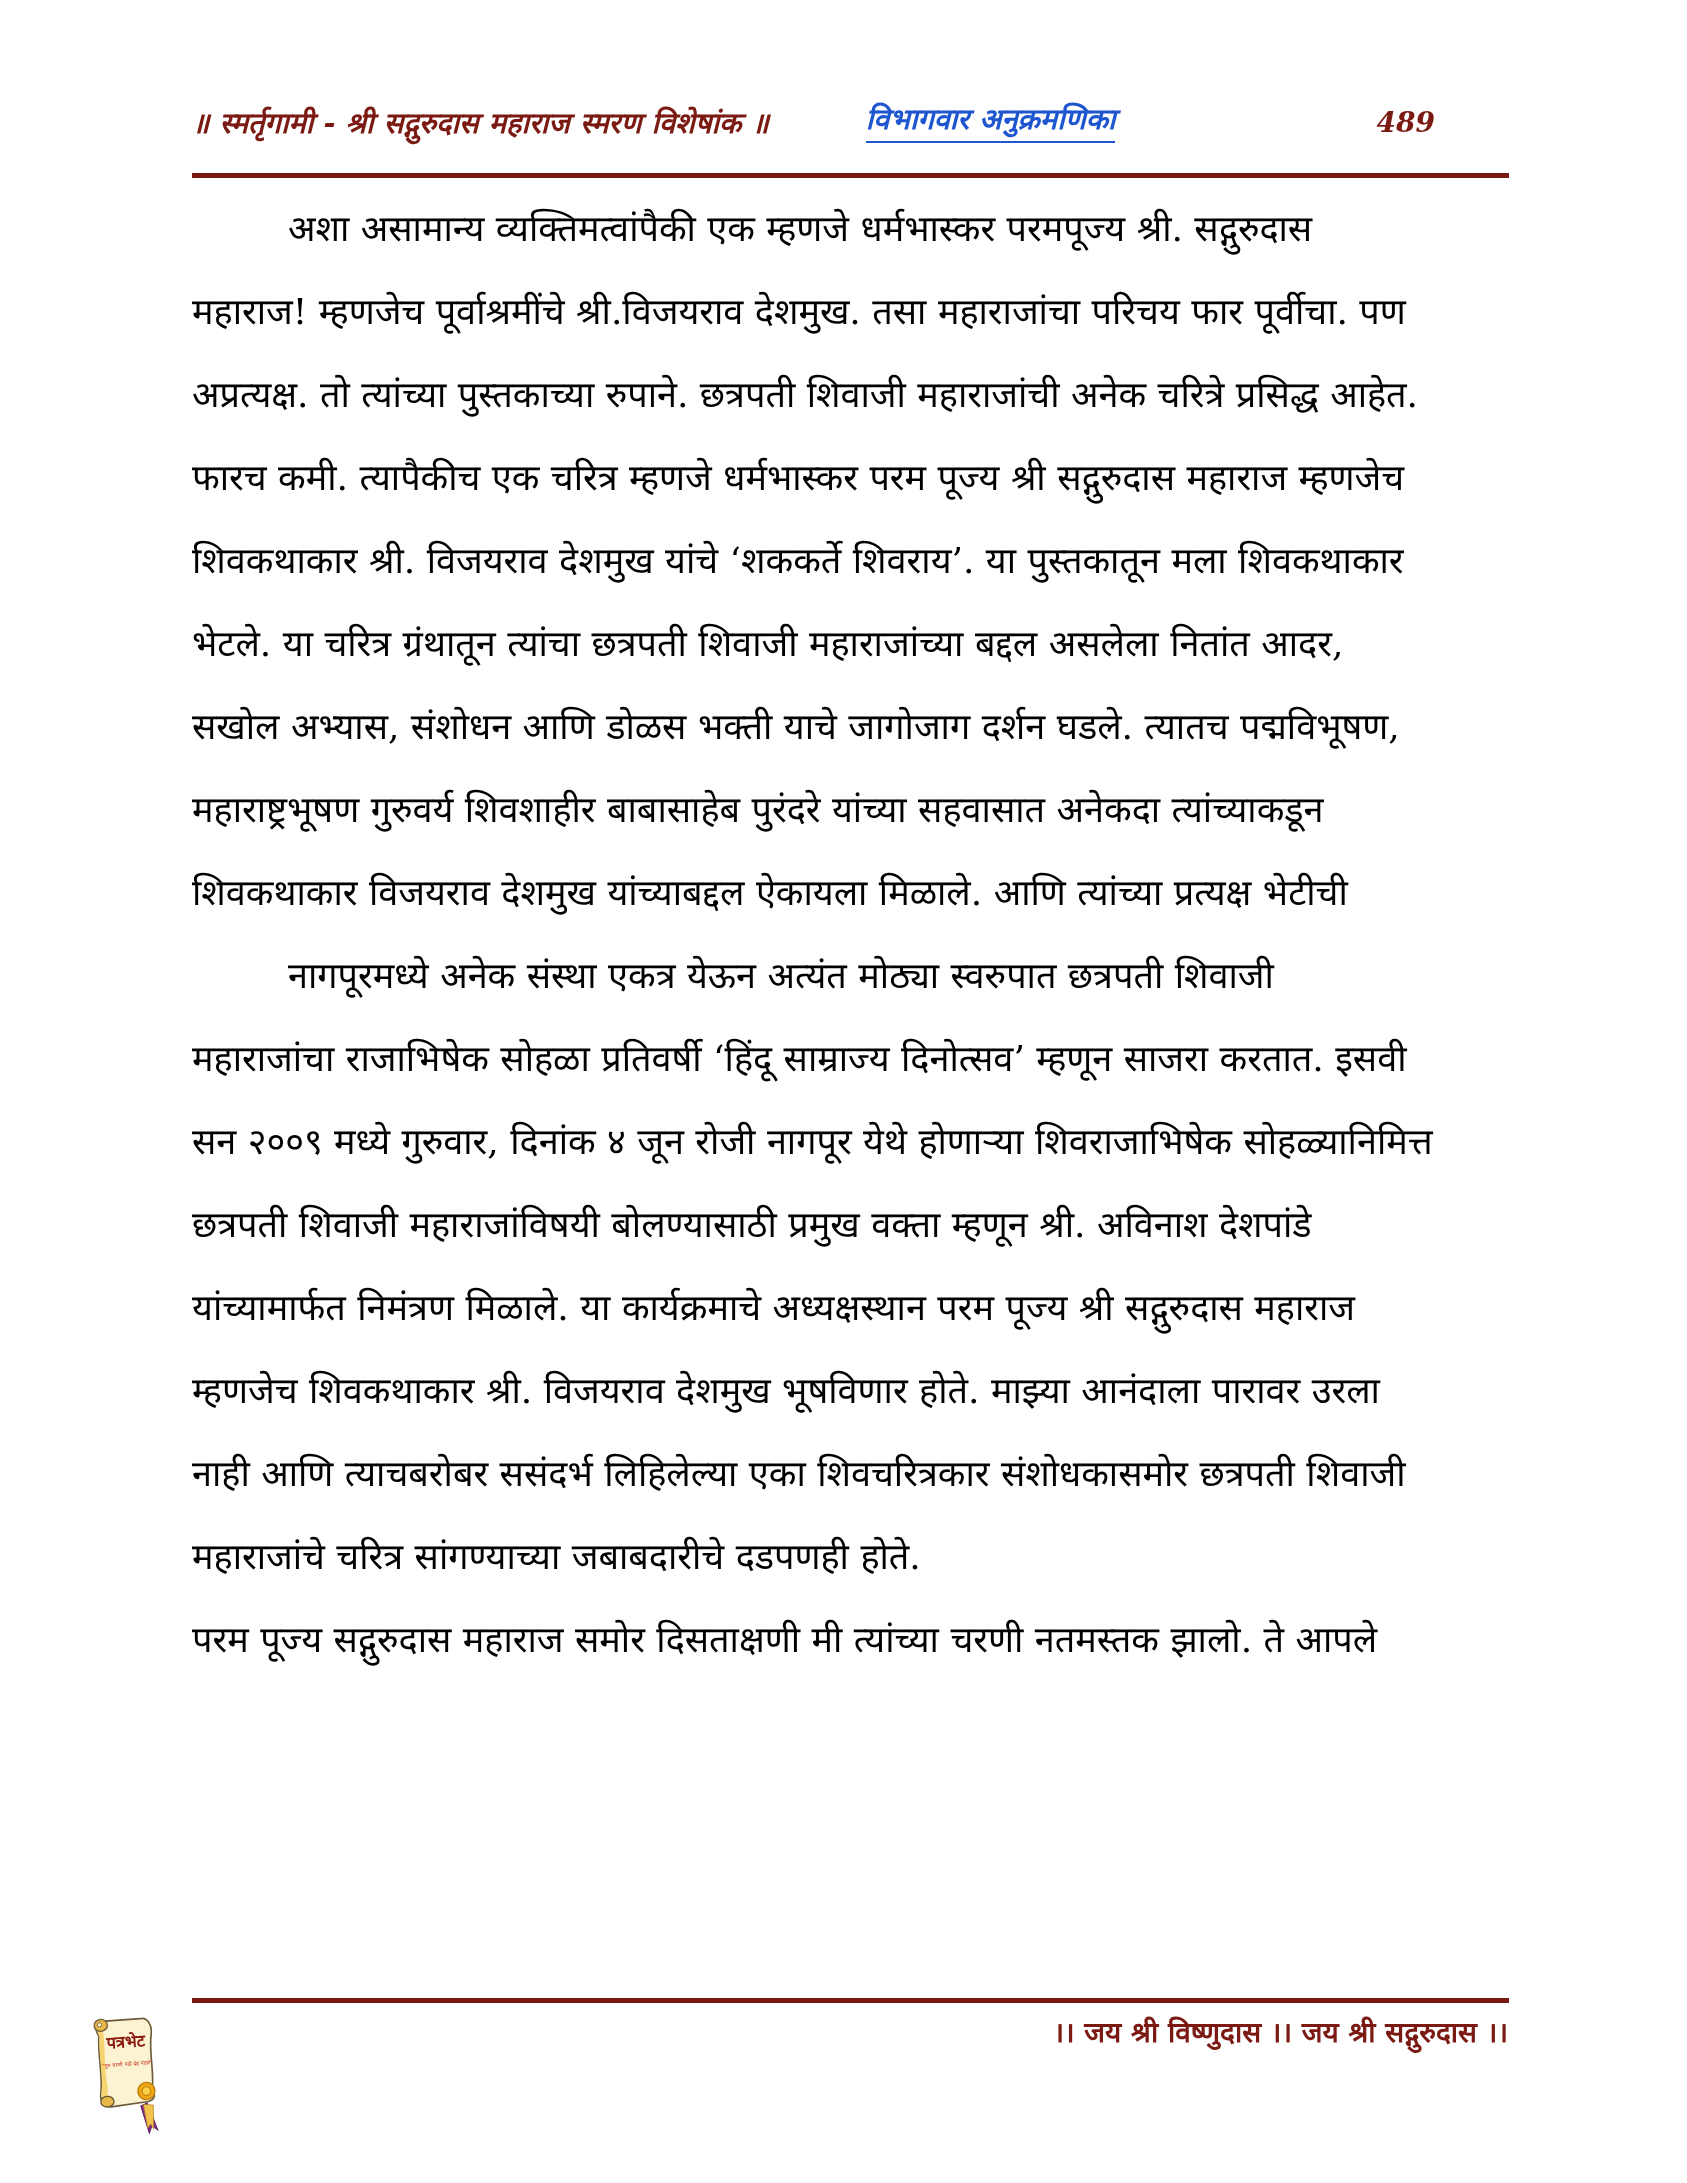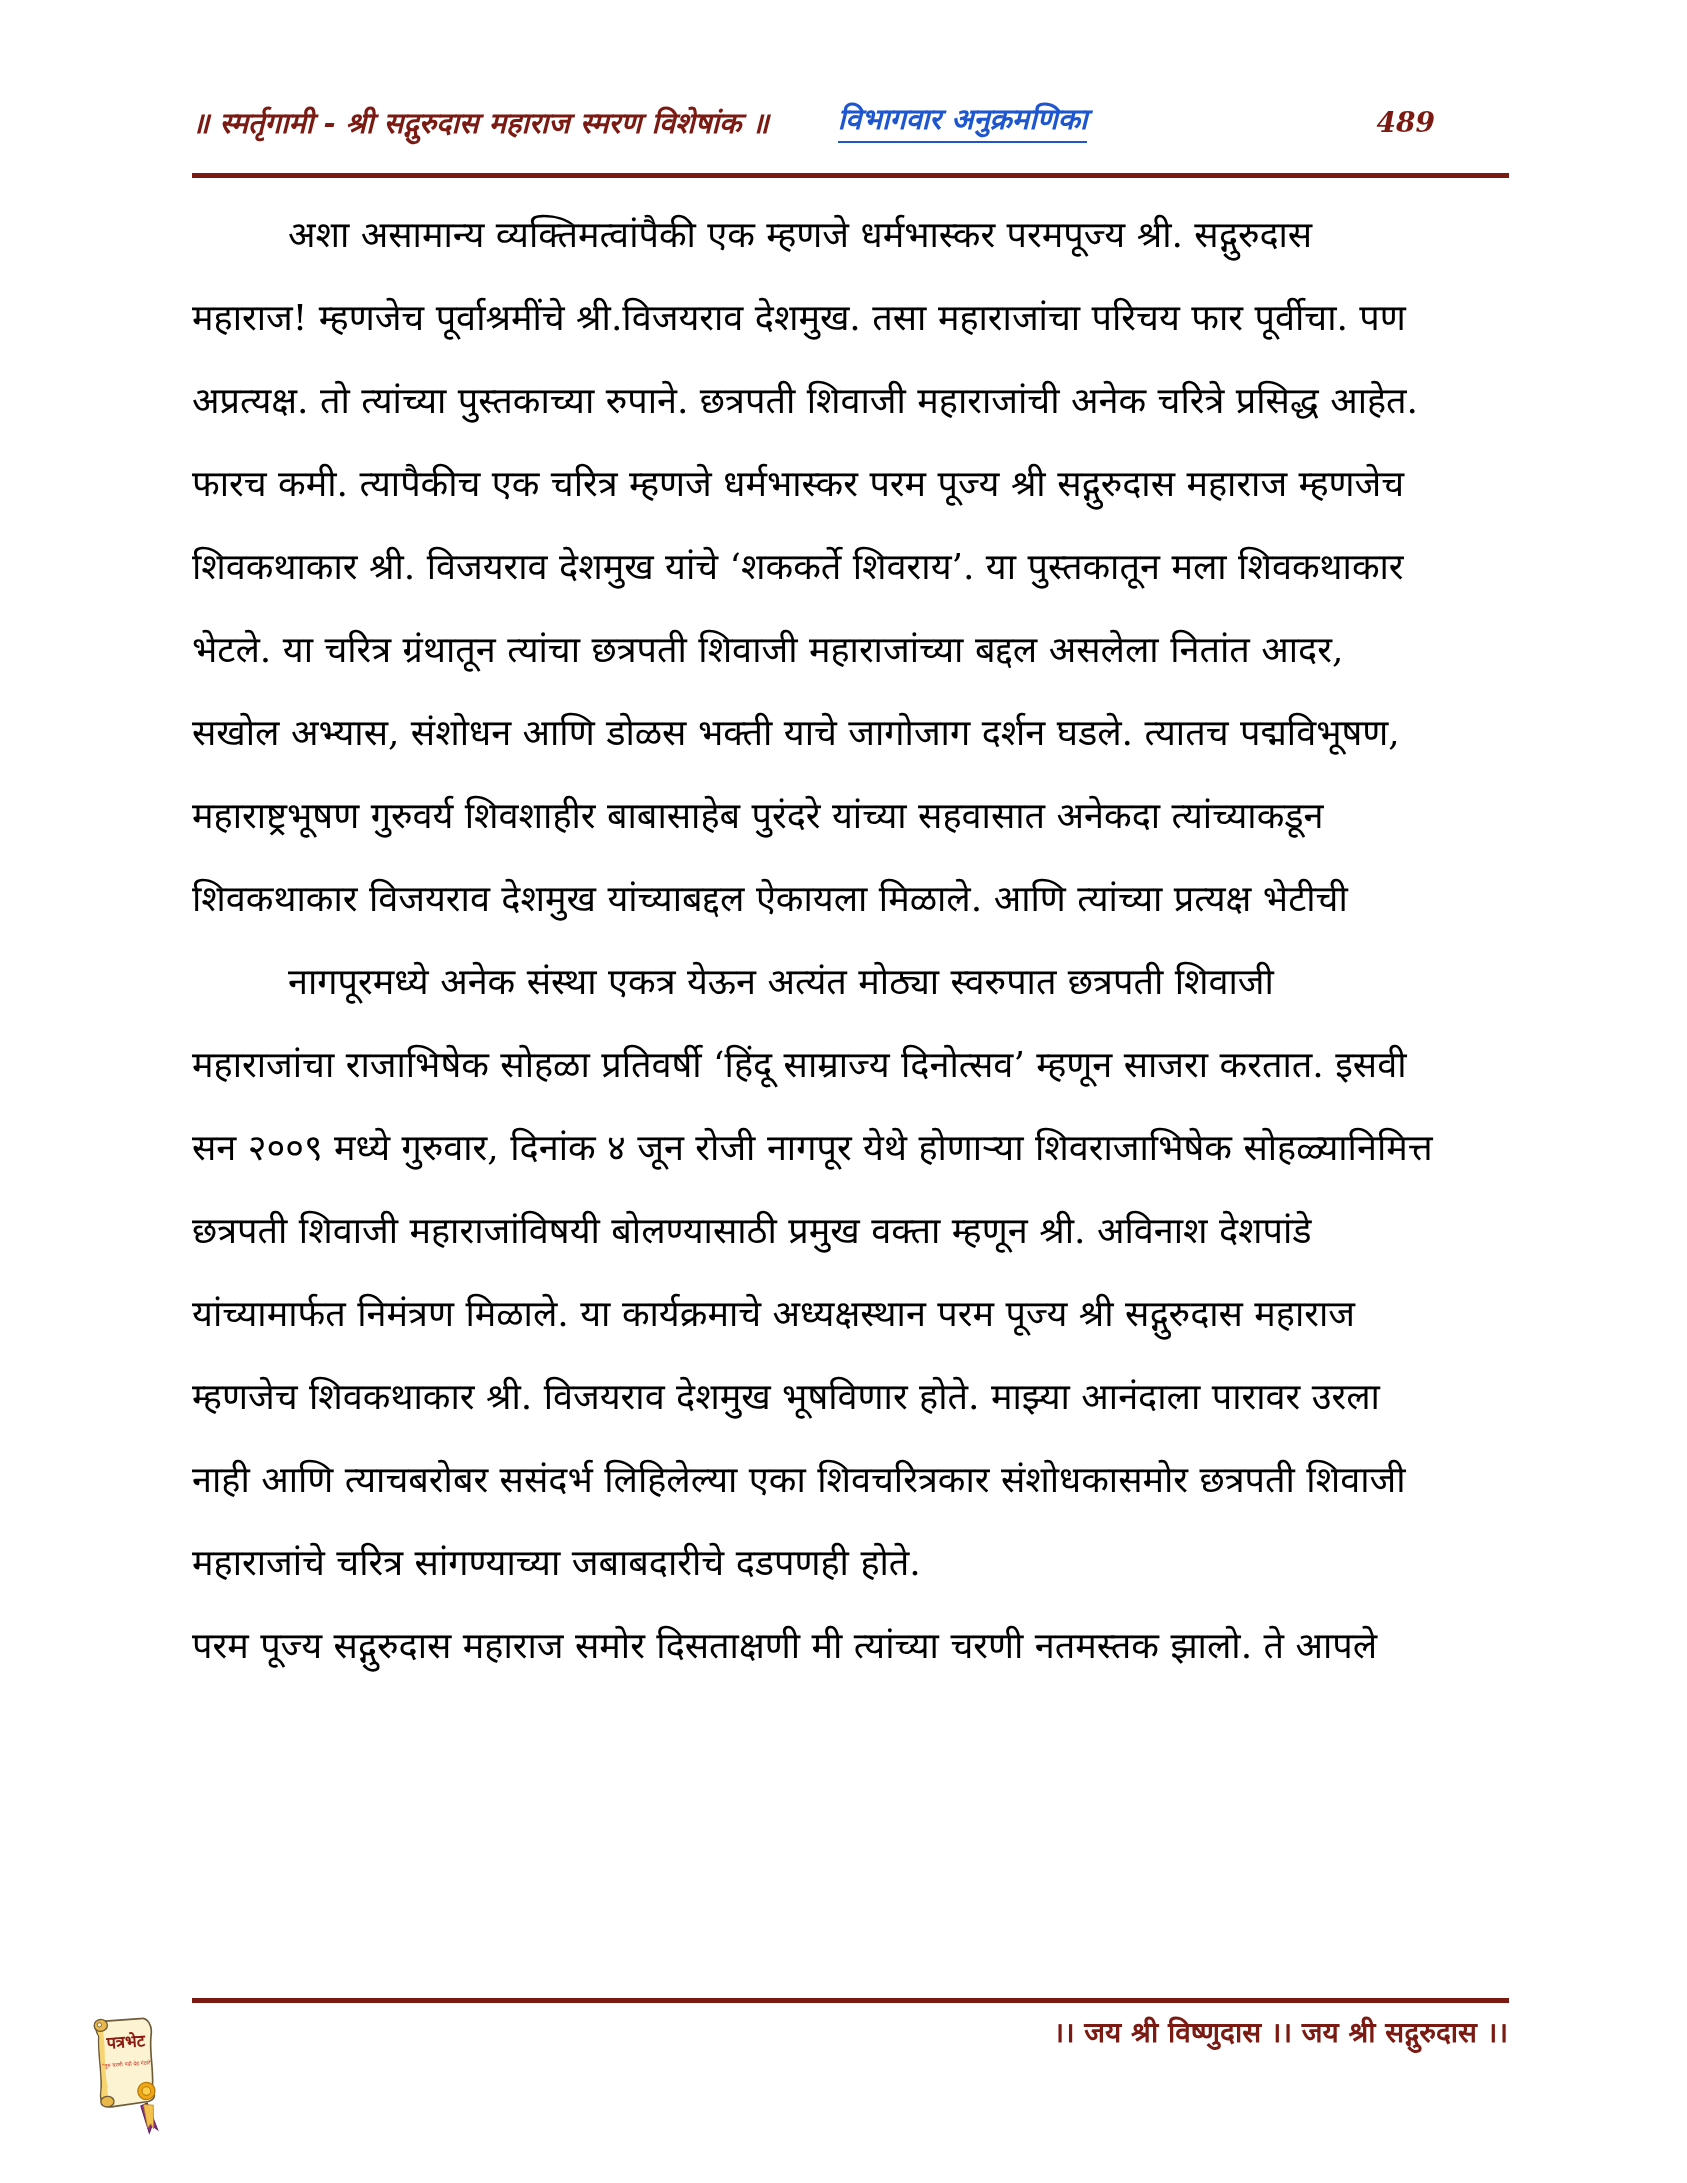--- a/index.html
+++ b/index.html
@@ -14,36 +14,36 @@
   .hdr{
     position:absolute;left:192px;top:99px;width:1317px;
     display:flex;align-items:flex-end;font-style:italic;
   }
   .hdr-title{
     color:#7B1A12;font-weight:bold;font-size:29px;line-height:40px;
     white-space:nowrap;
   }
   .hdr-link{
     color:#1E56D0;font-weight:bold;font-size:29px;line-height:40px;
-    margin-left:69px;white-space:nowrap;
+    margin-left:97px;white-space:nowrap;
     border-bottom:2.6px solid #1E56D0;padding-bottom:2px;
     cursor:pointer;text-decoration:none;
   }
   .hdr-page{
     margin-left:auto;margin-right:74px;
     color:#7B1A12;font-weight:bold;font-size:28px;line-height:40px;
   }
   .rule{
     position:absolute;left:192px;width:1317px;height:5.3px;background:#7B1A12;
   }
   .rule.top{top:173px;}
   .rule.bottom{top:1998px;}
   
   .body-text{
-    position:absolute;left:192px;top:193px;width:1317px;
+    position:absolute;left:192px;top:187px;width:1317px;
     font-size:36px;color:#000000;
   }
   .line{
     height:83px;line-height:83px;white-space:nowrap;
   }
   .line.indent{padding-left:96px;}
   
   .ftr-mantra{
     position:absolute;right:179px;top:2013px;
     color:#7B1A12;font-weight:bold;font-size:28px;line-height:40px;

